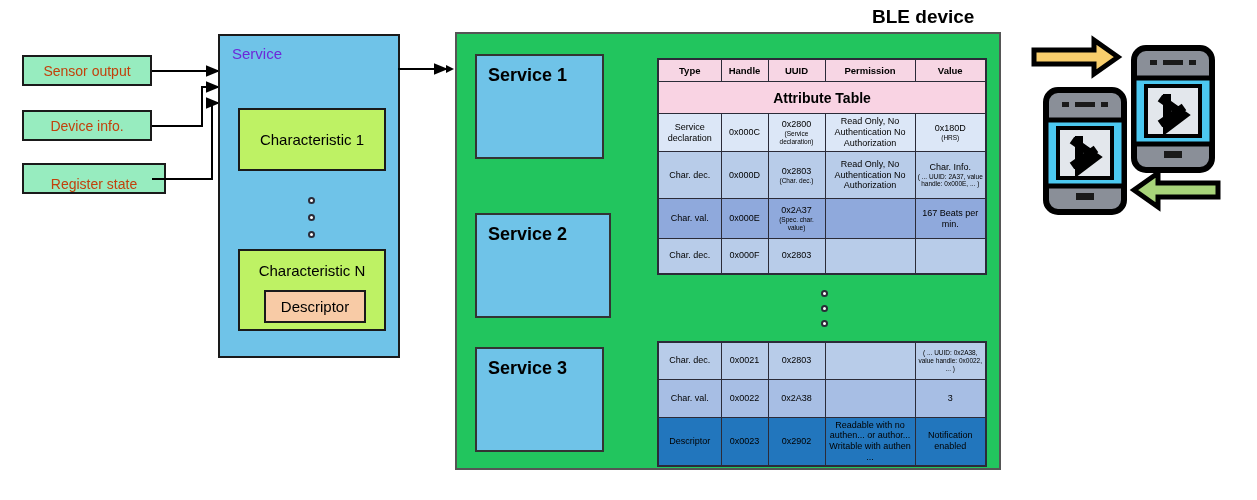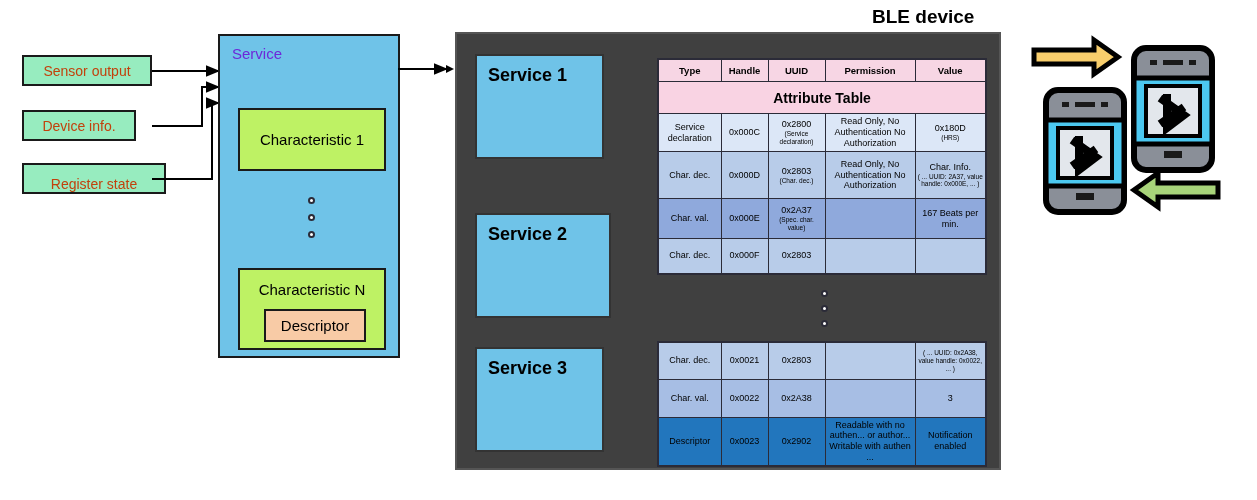--- a/index.html
+++ b/index.html
@@ -28,21 +28,21 @@
     display:flex;align-items:center;justify-content:center;
     font-size:15px;color:#000;
   }
   .vdot{
     position:absolute;width:7px;height:7px;border-radius:50%;
     background:#ffffff;border:2px solid #2b2b38;box-sizing:border-box;
   }
 
   
   .ble-title{font-size:19px;font-weight:bold;color:#000;}
-  .panel{background:#404040;border:2px solid #555;}
+  .panel{background:#22c55e;border:2px solid #555;}
   .svcblock{
     background:#6FC3E8;border:2px solid #333;
     font-size:18px;font-weight:bold;color:#000;
     padding-top:9px;padding-left:11px;box-sizing:border-box;
   }
 
   
   .tbl{border-collapse:collapse;table-layout:fixed;border:2px solid #2b2b38;}
   .tbl td{border:1px solid #2b2b38;text-align:center;vertical-align:middle;color:#000;}
   .tbl .hdrtitle{background:#F9D3E3;font-weight:bold;font-size:14px;height:29px;}
@@ -57,21 +57,21 @@
   .big{font-size:9px;}
 </style>
 </head>
 <body>
 
 <div class="stage">
 
   <div class="abs srcbox" style="left:22px;top:55px;width:130px;height:31px;">
     <span>Sensor output</span>
   </div>
-  <div class="abs srcbox" style="left:22px;top:110px;width:114px;height:31px;">
+  <div class="abs srcbox" style="left:22px;top:110px;width:130px;height:31px;">
     <span>Device info.</span>
   </div>
   <div class="abs srcbox" style="left:22px;top:163px;width:144px;height:31px;align-items:flex-end;">
     <span>Register state</span>
   </div>
 
   <svg class="abs" style="left:150px;top:45px;width:80px;height:160px;" width="80" height="160" viewBox="0 0 80 160">
     <defs>
       <marker id="ah" markerWidth="7" markerHeight="7" refX="6" refY="3.5" orient="auto">
         <polygon points="0,0.6 7,3.5 0,6.4" fill="#000"></polygon>
@@ -89,21 +89,21 @@
     <div class="abs service-title" style="left:12px;top:9px;">Service</div>
 
     <div class="abs charbox" style="left:18px;top:72px;width:148px;height:63px;">
       <div class="charlabel" style="top:21px;">Characteristic 1</div>
     </div>
 
     <div class="abs vdot" style="left:88px;top:161px;"></div>
     <div class="abs vdot" style="left:88px;top:178px;"></div>
     <div class="abs vdot" style="left:88px;top:195px;"></div>
 
-    <div class="abs charbox" style="left:18px;top:232px;width:148px;height:82px;">
+    <div class="abs charbox" style="left:18px;top:213px;width:148px;height:82px;">
       <div class="charlabel" style="top:11px;">Characteristic N</div>
       <div class="abs descriptor" style="left:24px;top:39px;width:102px;height:33px;">
         <span>Descriptor</span>
       </div>
     </div>
   </div>
 
   <svg class="abs" style="left:398px;top:58px;width:60px;height:22px;" width="60" height="22" viewBox="0 0 60 22">
     <path d="M0,11 L48,11" stroke="#000" stroke-width="2" fill="none" marker-end="url(#ah)"></path>
     <polygon points="48,7 56,11 48,15" fill="#000"></polygon>

